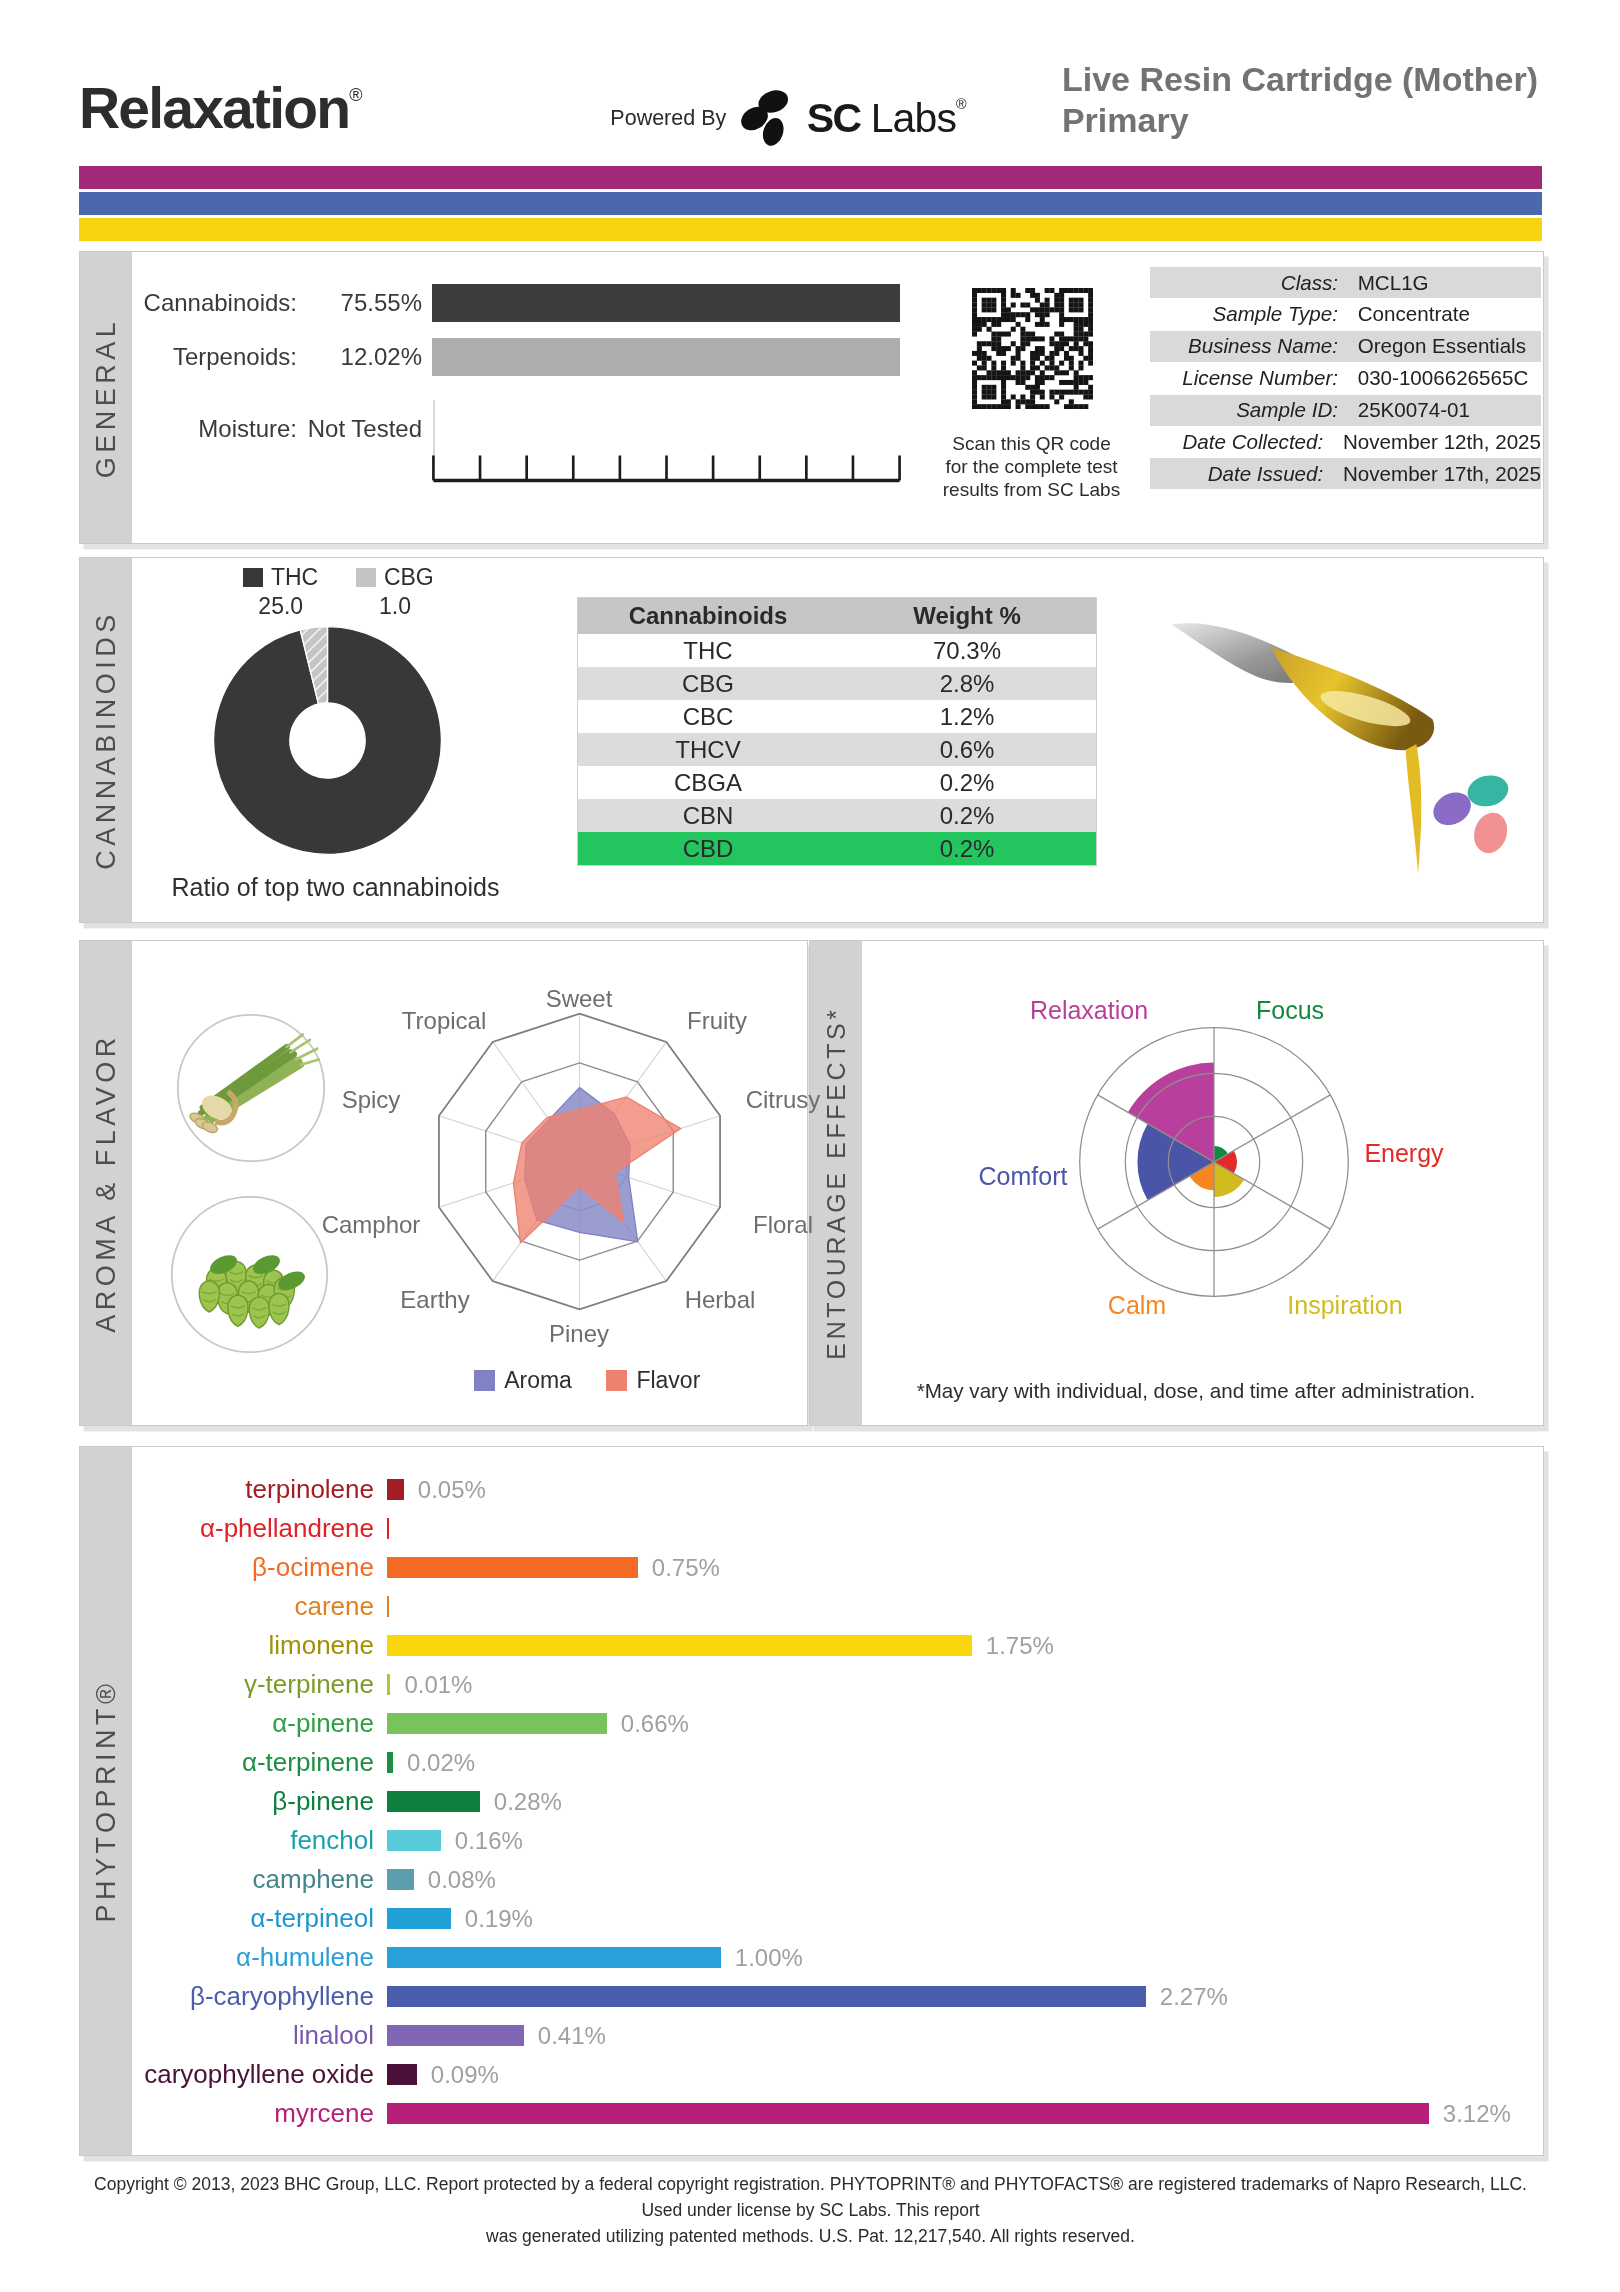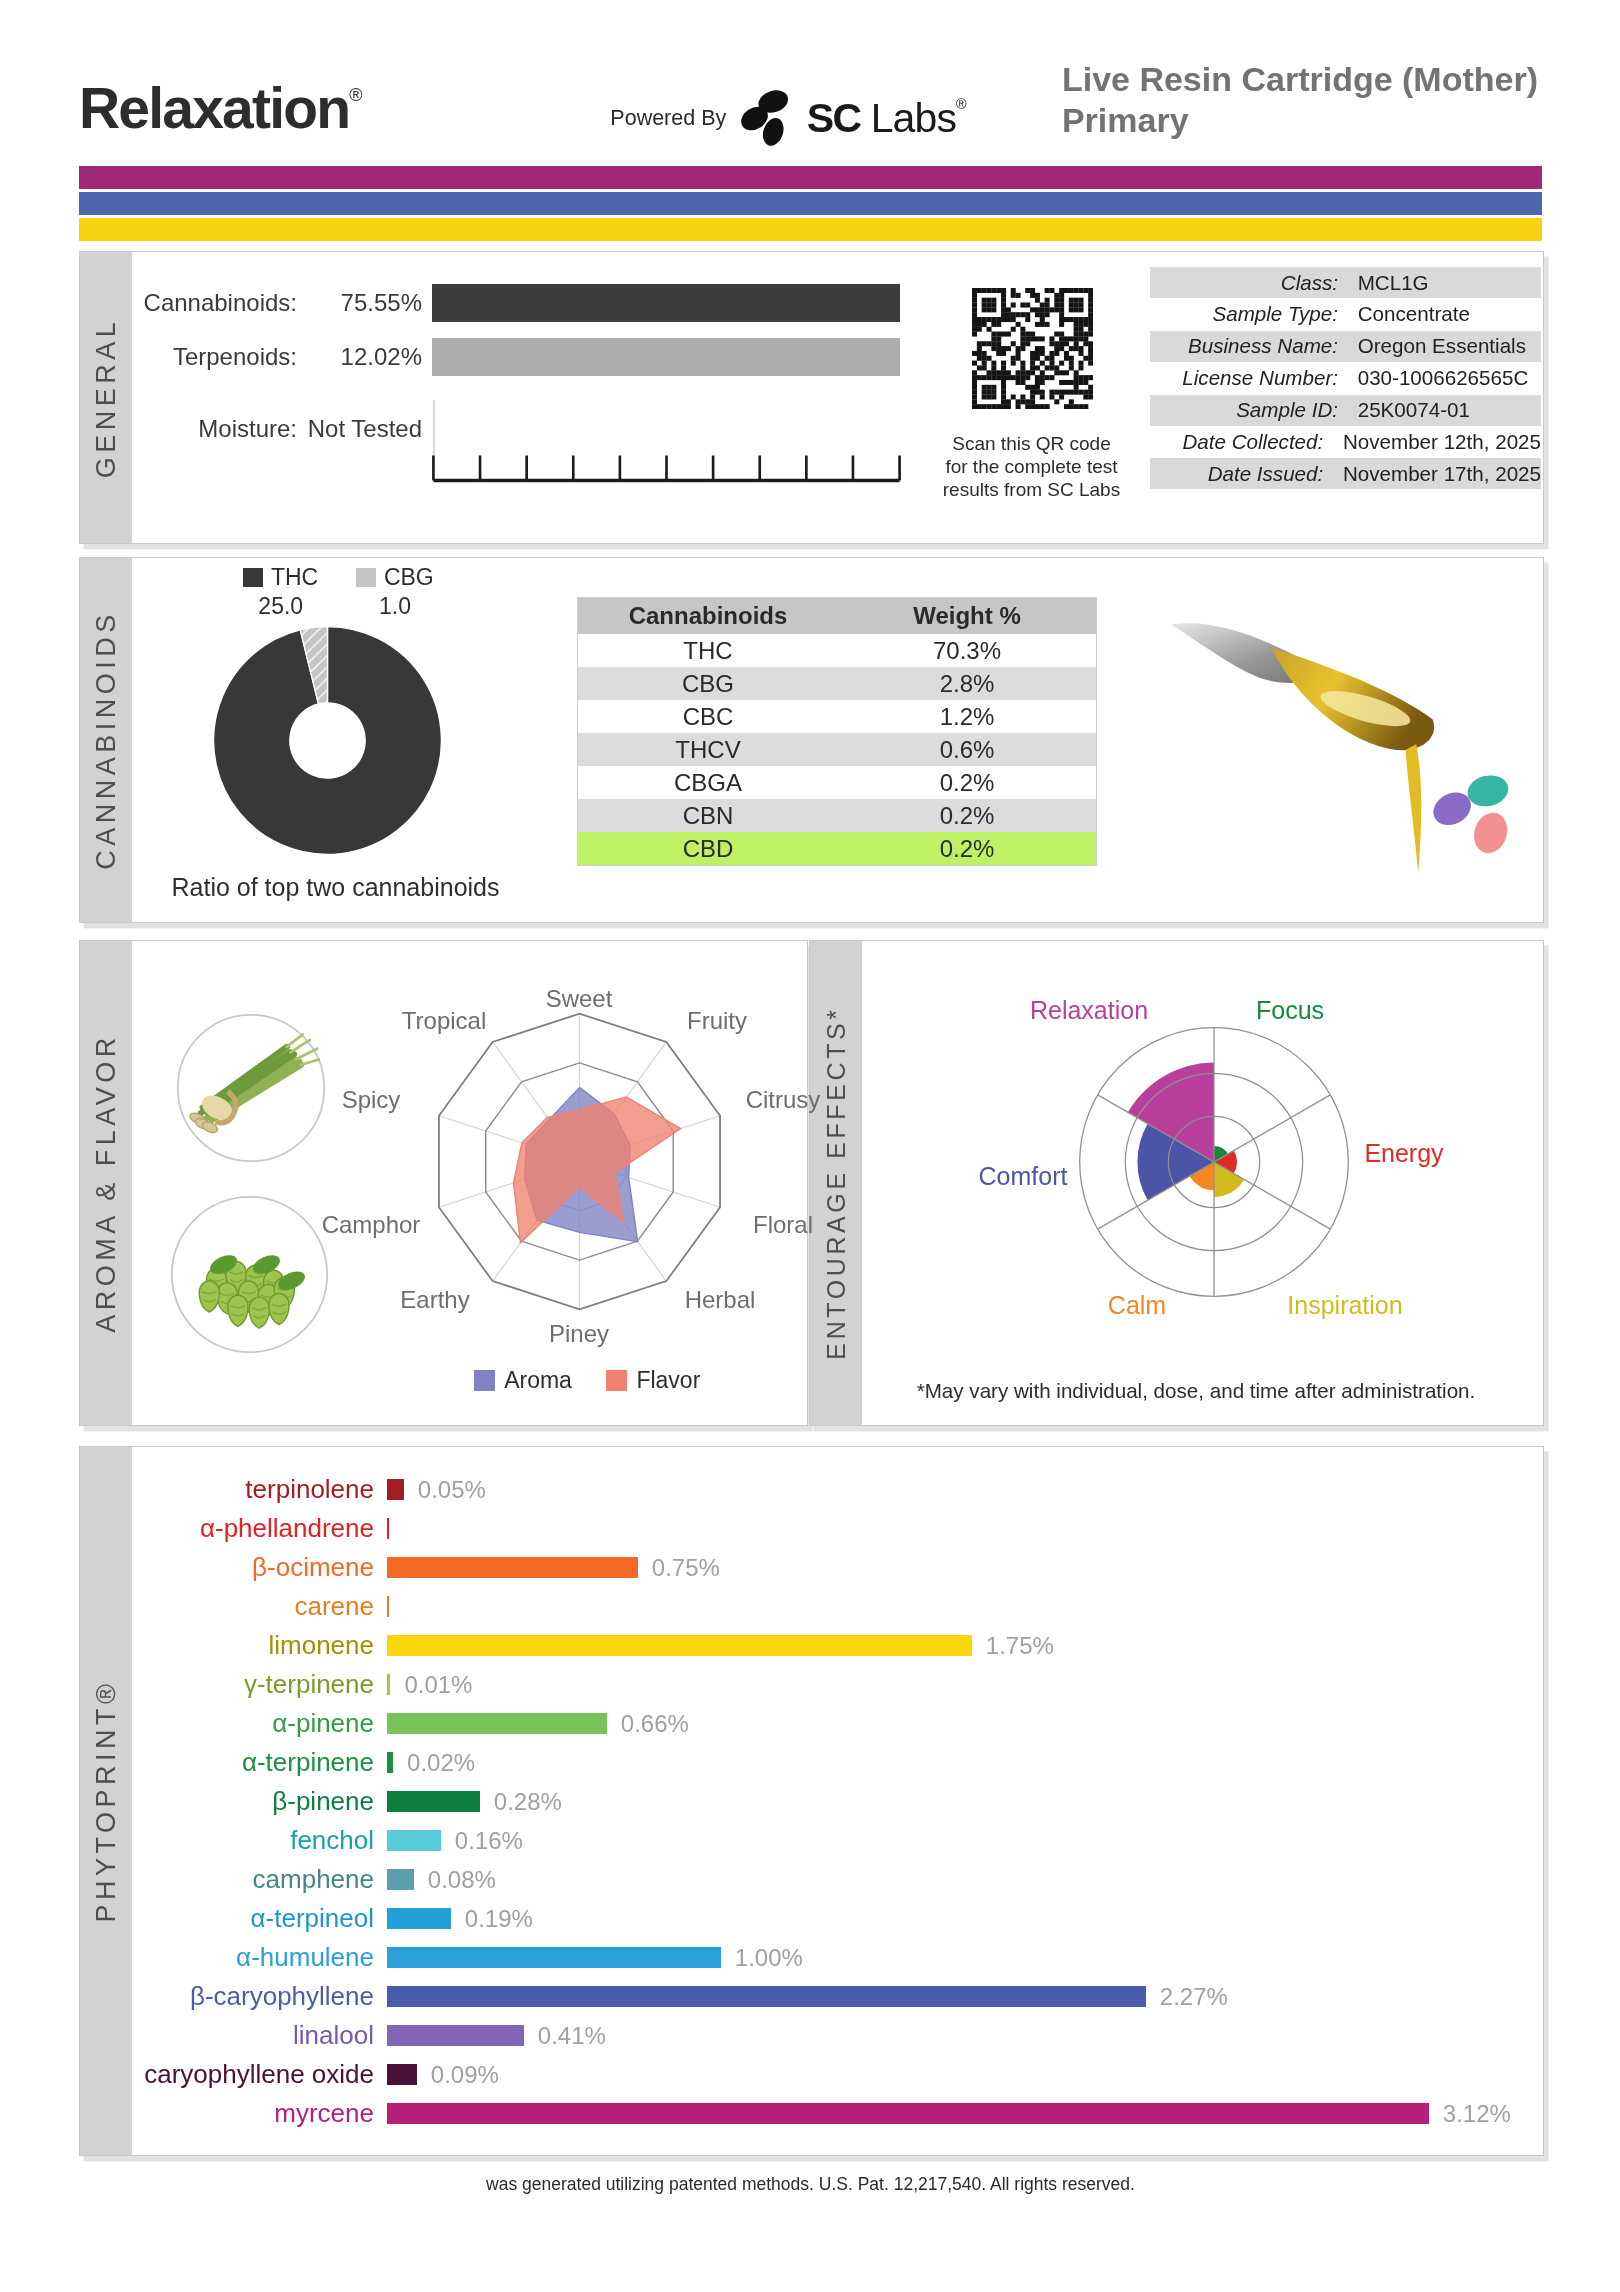--- a/index.html
+++ b/index.html
@@ -591,21 +591,21 @@
         <div class="ct-c2">0.6%</div>
       </div>
       <div class="ct-row" style="background: rgb(255, 255, 255);">
         <div class="ct-c1">CBGA</div>
         <div class="ct-c2">0.2%</div>
       </div>
       <div class="ct-row" style="background: rgb(220, 220, 220);">
         <div class="ct-c1">CBN</div>
         <div class="ct-c2">0.2%</div>
       </div>
-      <div class="ct-row" style="background: #bef264;">
+      <div class="ct-row" style="background: #22c55e;">
         <div class="ct-c1">CBD</div>
         <div class="ct-c2">0.2%</div>
       </div>
     </div>
   <svg class="abs" style="left:1164px;top:578px;" width="367" height="322" id="dab-art" viewBox="0 0 410 360">
       <defs>
         <linearGradient id="met" x1="0" y1="0" x2="1" y2="1">
           <stop offset="0%" stop-color="#e8e8e8"></stop>
           <stop offset="55%" stop-color="#9a9a9a"></stop>
           <stop offset="100%" stop-color="#6f6f6f"></stop>
@@ -817,17 +817,18 @@
         <div class="terp-val">0.09%</div>
       </div>
       <div class="terp-row">
         <div class="terp-name" style="color: rgb(182, 32, 121);">myrcene</div>
         <div class="terp-bar" style="width: 1042px; background: rgb(182, 32, 121);"></div>
         <div class="terp-val">3.12%</div>
       </div>
     </div>
 
   <div class="abs footer">
+    <div>Copyright © 2013, 2023 BHC Group, LLC. Report protected by a federal copyright registration. PHYTOPRINT® and PHYTOFACTS® are registered trademarks of Napro Research, LLC. Used under license by SC Labs. This report</div>
     <div>was generated utilizing patented methods. U.S. Pat. 12,217,540. All rights reserved.</div>
   </div>
 
 </div>
 
 
 </body></html>

